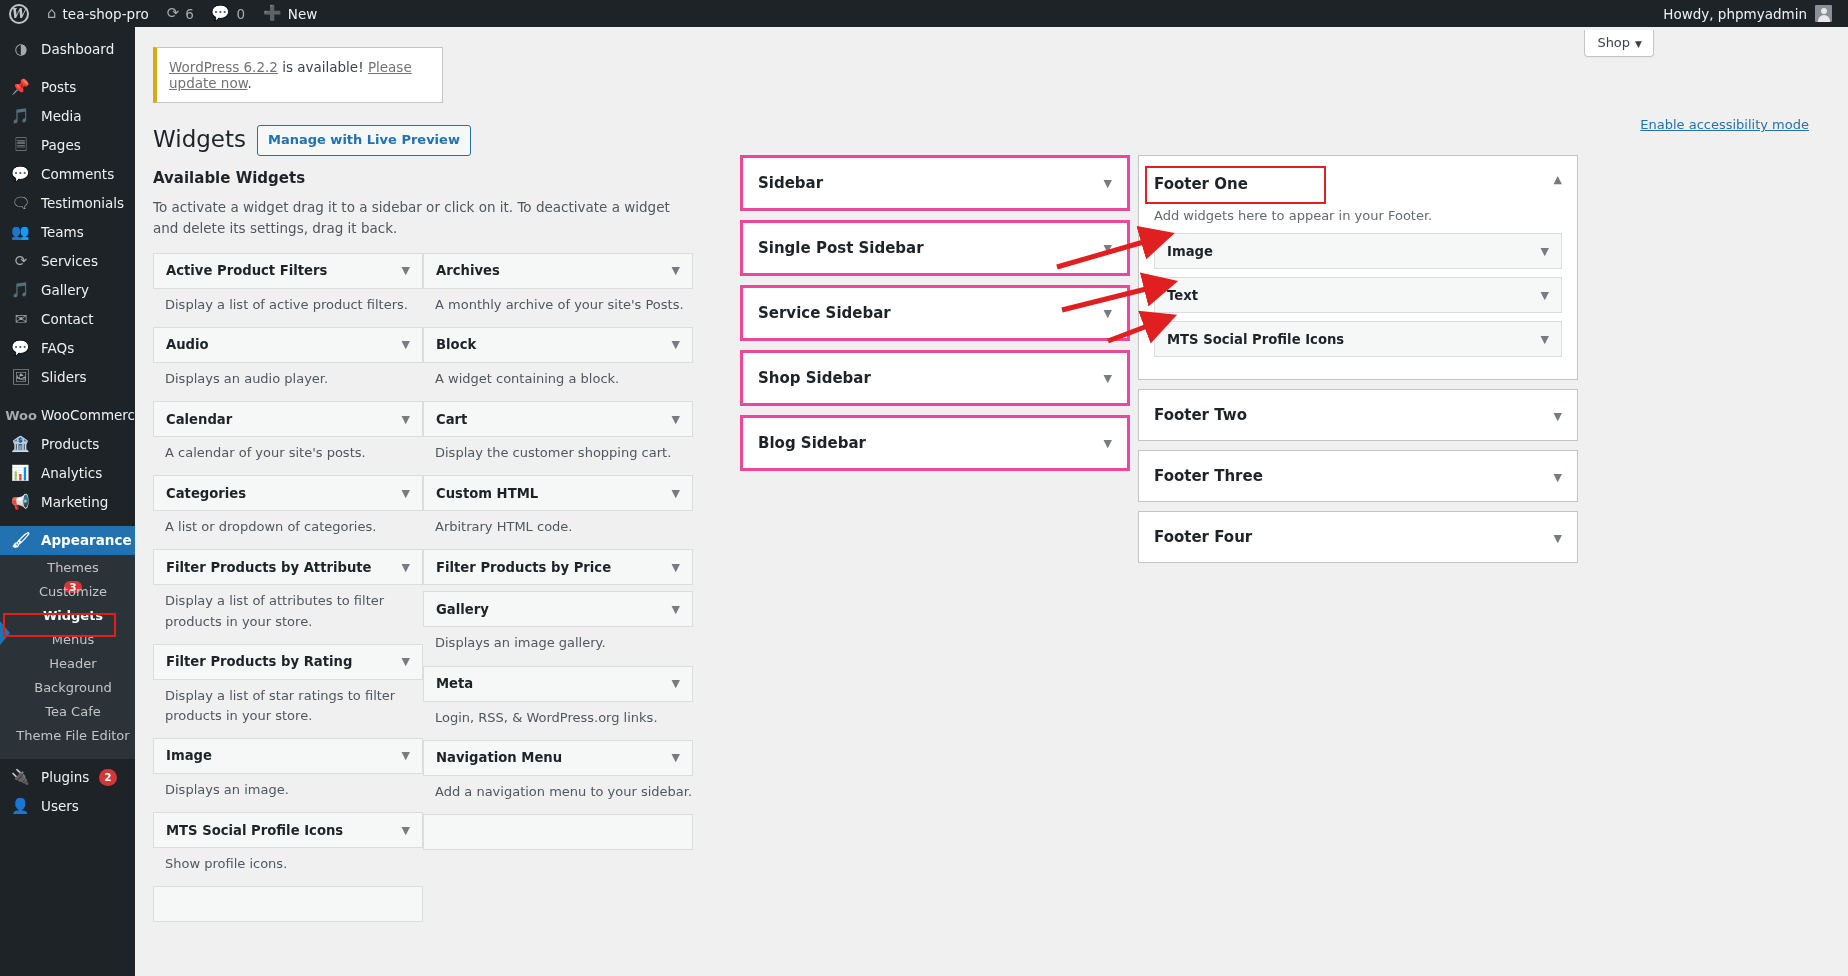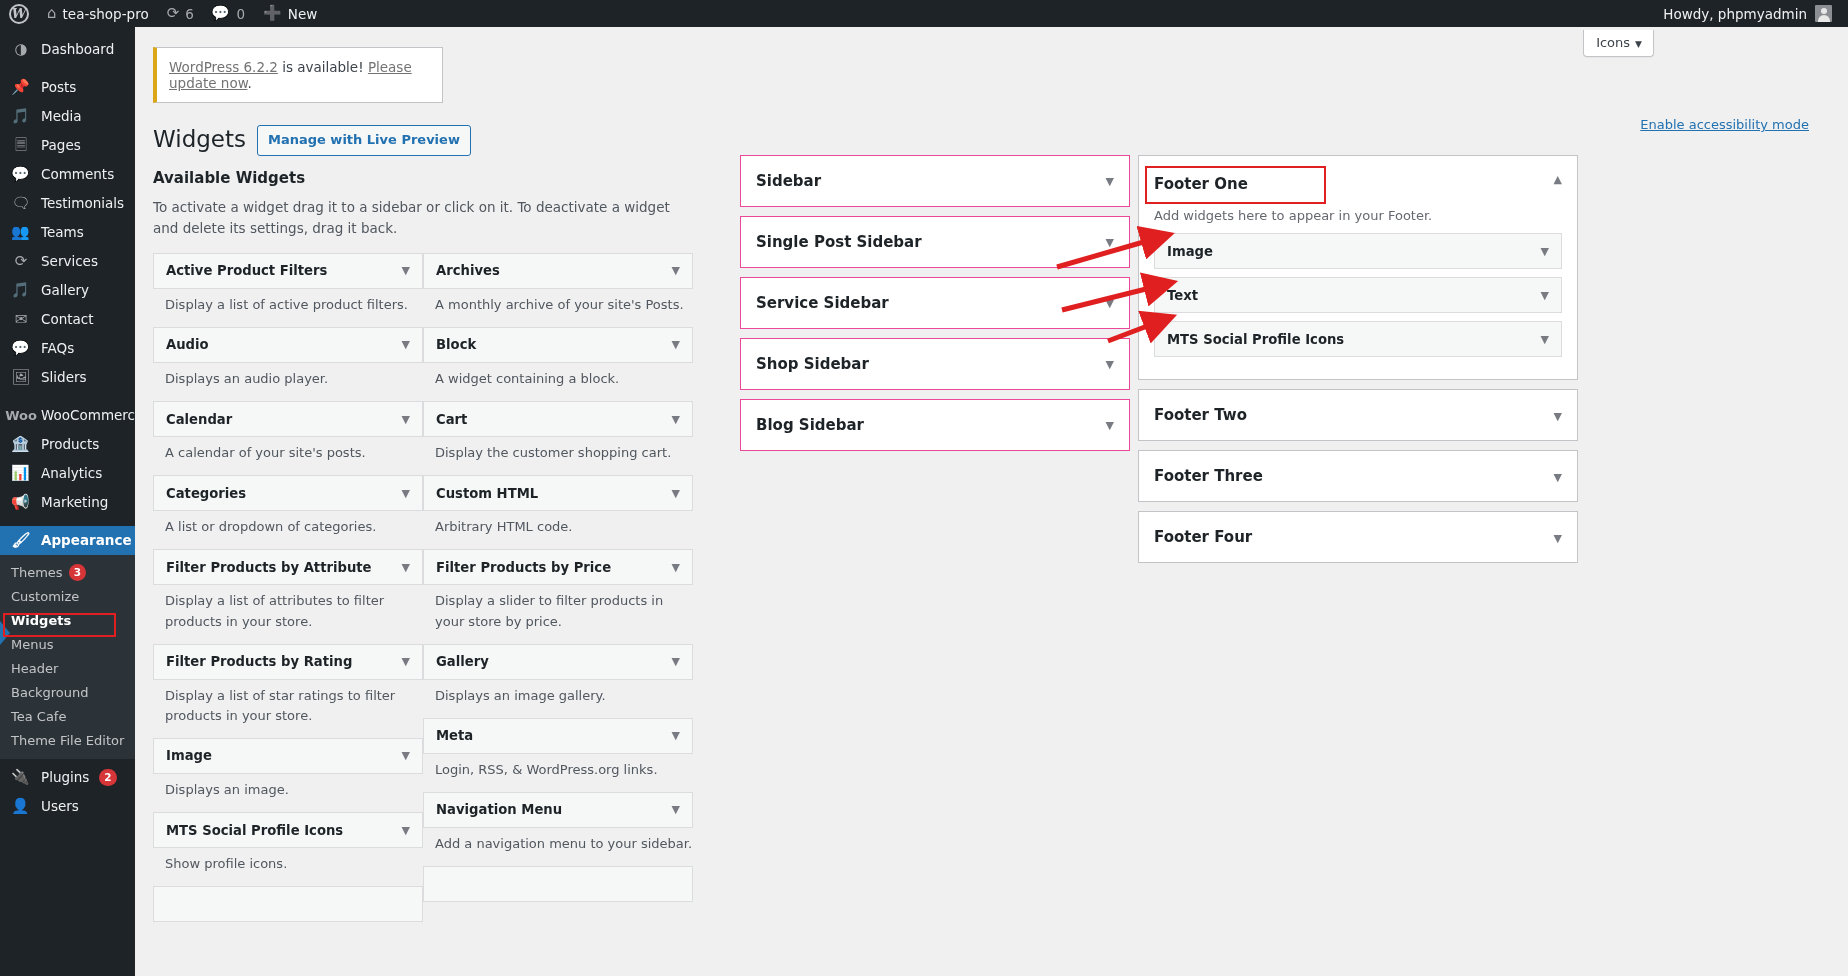--- a/index.html
+++ b/index.html
@@ -73,21 +73,21 @@
   }
   .menu-item.current {
     background: #2271b1; color: #fff; font-weight: 600;
   }
   .menu-item.current .mi-icon { color: #fff; }
   .menu-sep { height: 9px; }
   .submenu { background: #2c3338; padding: 5px 0 7px 0; }
   .submenu-item {
     display: flex; align-items: center; gap: 6px;
     height: 24px; padding-left: 11px;
-    color: #c3c4c7; font-size: 13px; white-space: nowrap;
+    color: #c3c4c7; font-size: 13px; white-space: nowrap; flex-direction: column;
   }
   .submenu-item.active { color: #fff; font-weight: 700; }
   .badge {
     display: inline-flex; align-items: center; justify-content: center;
     min-width: 17px; height: 17px; padding: 0 5px;
     background: #d63638; color: #fff;
     border-radius: 9px; font-size: 10.5px; font-weight: 600;
   }
   .hl-box {
     position: absolute;
@@ -179,21 +179,21 @@
     margin: 0 0 12px 12px;
   }
   .desc-slot { min-height: 20px; }
 
   
   .col-sidebars {
     position: absolute; left: 605px; top: 128px;
     width: 390px;
   }
   .sidebar-panel {
-    background: #fff; border: 1px solid #ec4899;
+    background: #fff; border: 3px solid #ec4899;
     margin-bottom: 9px;
   }
   .sidebar-panel .sp-head {
     display: flex; align-items: center;
     height: 50px; padding: 0 15px;
   }
   .sidebar-panel .sp-title {
     font-size: 15px; font-weight: 700; color: #1d2327;
   }
   .sidebar-panel .sp-toggle {
@@ -397,21 +397,21 @@
       <span class="mi-icon">👤</span>
       <span>Users</span>
     </div>
 
     <div class="collapse-arrow"></div>
   </div>
 
   <div class="wrap">
 
     <div class="help-btn">
-      <span>Icons</span><span class="caret">▼</span>
+      <span>Shop</span><span class="caret">▼</span>
     </div>
 
     <div class="notice">
       <a href="#">WordPress 6.2.2</a><span> is available! </span><a href="#">Please update now</a><span>.</span>
     </div>
 
     <a class="access-link" href="#">Enable accessibility mode</a>
 
     <div class="page-head">
       <span class="page-title">Widgets</span>
@@ -498,21 +498,20 @@
           <div class="widget-card">
             <span class="wname">Custom HTML</span>
             <span class="wcaret">▼</span>
           </div>
           <div class="widget-desc desc-slot">Arbitrary HTML code.</div>
 
           <div class="widget-card">
             <span class="wname">Filter Products by Price</span>
             <span class="wcaret">▼</span>
           </div>
-          <div class="widget-desc desc-slot">Display a slider to filter products in your store by price.</div>
 
           <div class="widget-card">
             <span class="wname">Gallery</span>
             <span class="wcaret">▼</span>
           </div>
           <div class="widget-desc desc-slot">Displays an image gallery.</div>
 
           <div class="widget-card">
             <span class="wname">Meta</span>
             <span class="wcaret">▼</span>

